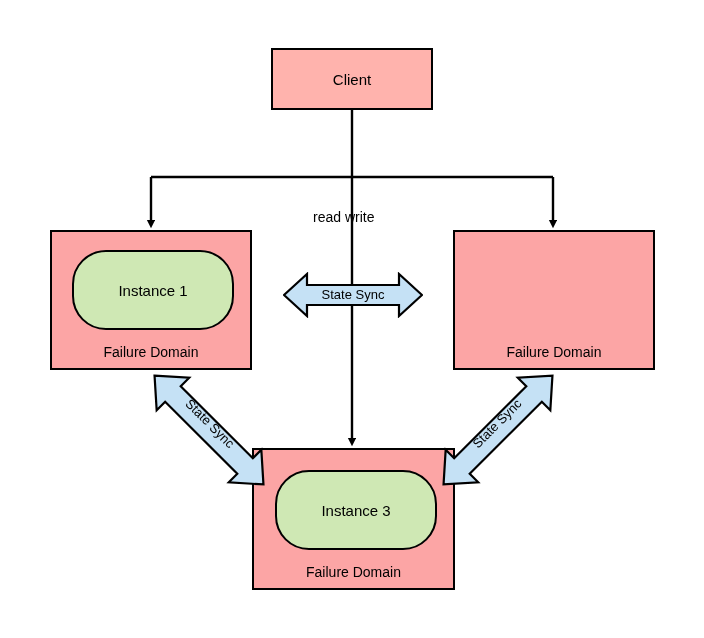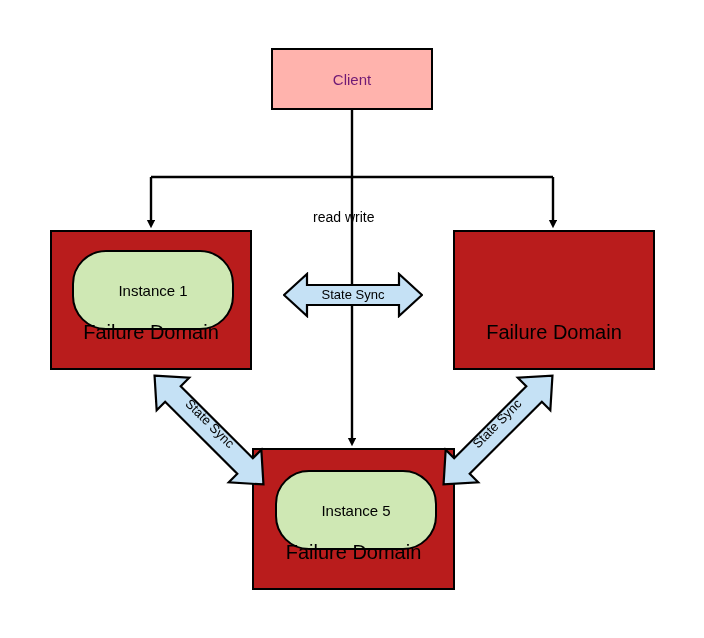--- a/index.html
+++ b/index.html
@@ -25,42 +25,42 @@
     height: 62px;
     background: #ffb3ad;
     border: 2px solid #000000;
     box-sizing: border-box;
     display: flex;
     align-items: center;
     justify-content: center;
   }
   .client-label {
     font-size: 15px;
-    color: #701a75;
+    color: #000000;
     line-height: 1;
   }
 
   
   .domain {
     position: absolute;
-    background: #b91c1c;
+    background: #fca5a5;
     border: 2px solid #000000;
     box-sizing: border-box;
   }
   .domain-1 { left: 50px;  top: 230px; width: 202px; height: 140px; }
   .domain-2 { left: 453px; top: 230px; width: 202px; height: 140px; }
   .domain-3 { left: 252px; top: 448px; width: 203px; height: 142px; }
 
   .domain-label {
     position: absolute;
     left: 0;
     right: 0;
-    bottom: 24px;
-    text-align: center;
-    font-size: 20px;
+    bottom: 8px;
+    text-align: center;
+    font-size: 14px;
     color: #000000;
   }
 
   
   .instance {
     position: absolute;
     background: #cfe8b4;
     border: 2px solid #000000;
     border-radius: 34px;
     box-sizing: border-box;
@@ -185,21 +185,21 @@
     </div>
     <span class="domain-label">Failure Domain</span>
   </div>
 
   <div class="domain domain-2">
     <span class="domain-label">Failure Domain</span>
   </div>
 
   <div class="domain domain-3">
     <div class="instance inst-3">
-      <span class="instance-label">Instance 5</span>
+      <span class="instance-label">Instance 3</span>
     </div>
     <span class="domain-label">Failure Domain</span>
   </div>
 
   <svg class="block-arrow arrow-h" viewBox="0 0 140 46">
     <path d="M1,23 L24,2 L24,13 L116,13 L116,2 L139,23 L116,44 L116,33 L24,33 L24,44 Z" fill="#c5e1f5" stroke="#000000" stroke-width="2.2" stroke-linejoin="miter"></path>
   </svg>
   <span class="arrow-text arrow-text-h">State Sync</span>
 
   <svg class="block-arrow arrow-dl" viewBox="0 0 146 136">

